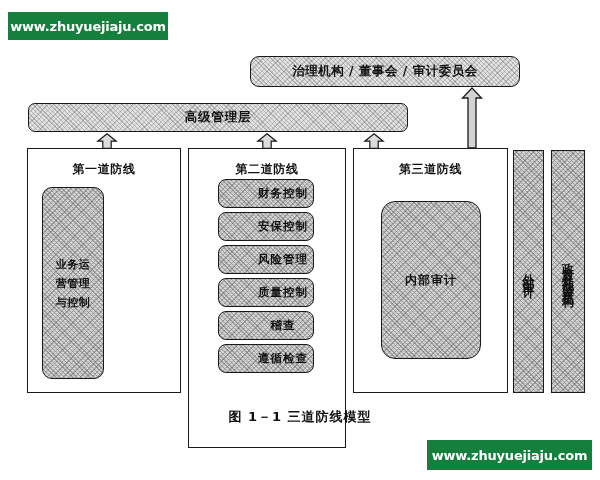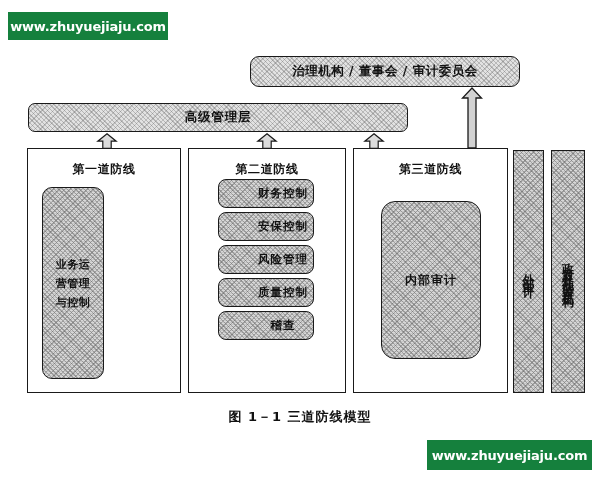--- a/index.html
+++ b/index.html
@@ -109,21 +109,21 @@
   .arrow-up svg { display: block; }
 
   
   .panel {
     position: absolute;
     border: 1.3px solid #1a1a1a;
     background: #ffffff;
     box-sizing: border-box;
   }
   #panel-line1 { left: 27px;  top: 148px; width: 154px; height: 245px; }
-  #panel-line2 { left: 188px; top: 148px; width: 158px; height: 245px; }
+  #panel-line2 { left: 188px; top: 148px; width: 158px; height: 300px; }
   #panel-line3 { left: 353px; top: 148px; width: 155px; height: 245px; }
 
   .panel-title {
     position: absolute;
     left: 0; right: 0;
     top: 12px;
     text-align: center;
     font-size: 12px;
     letter-spacing: 0.6px;
   }
@@ -280,20 +280,23 @@
       </div>
       <div class="pill hatch cn">
         <span>风险管理</span>
       </div>
       <div class="pill hatch cn">
         <span>质量控制</span>
       </div>
       <div class="pill hatch cn">
         <span>稽查</span>
       </div>
+      <div class="pill hatch cn">
+        <span>遵循检查</span>
+      </div>
     </div>
   </div>
 
   <div class="panel" id="panel-line3">
     <div class="panel-title cn">第三道防线</div>
     <div id="audit-block" class="hatch cn">
       <span>内部审计</span>
     </div>
   </div>
 

